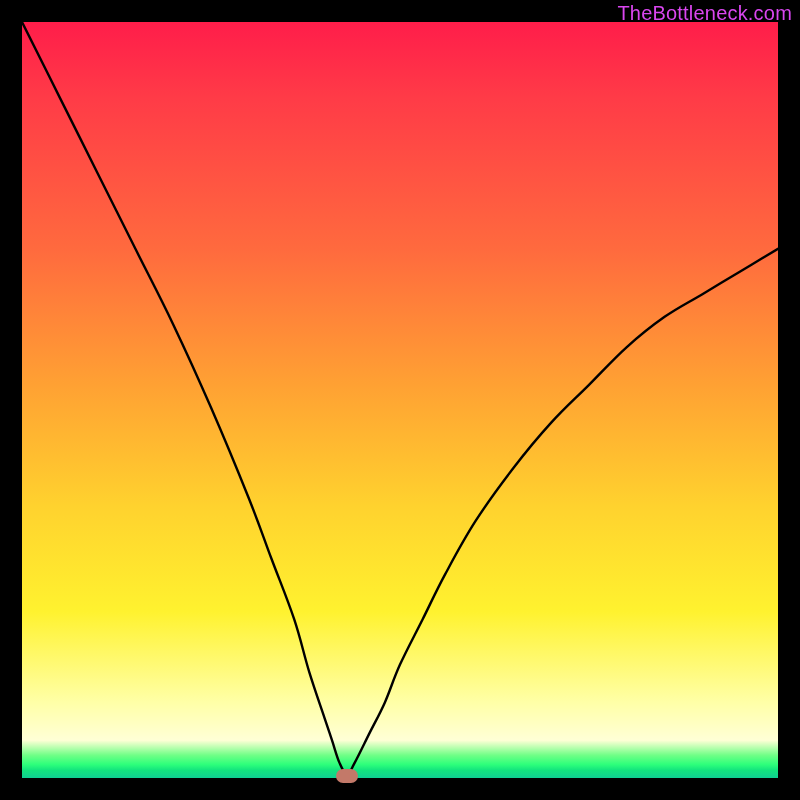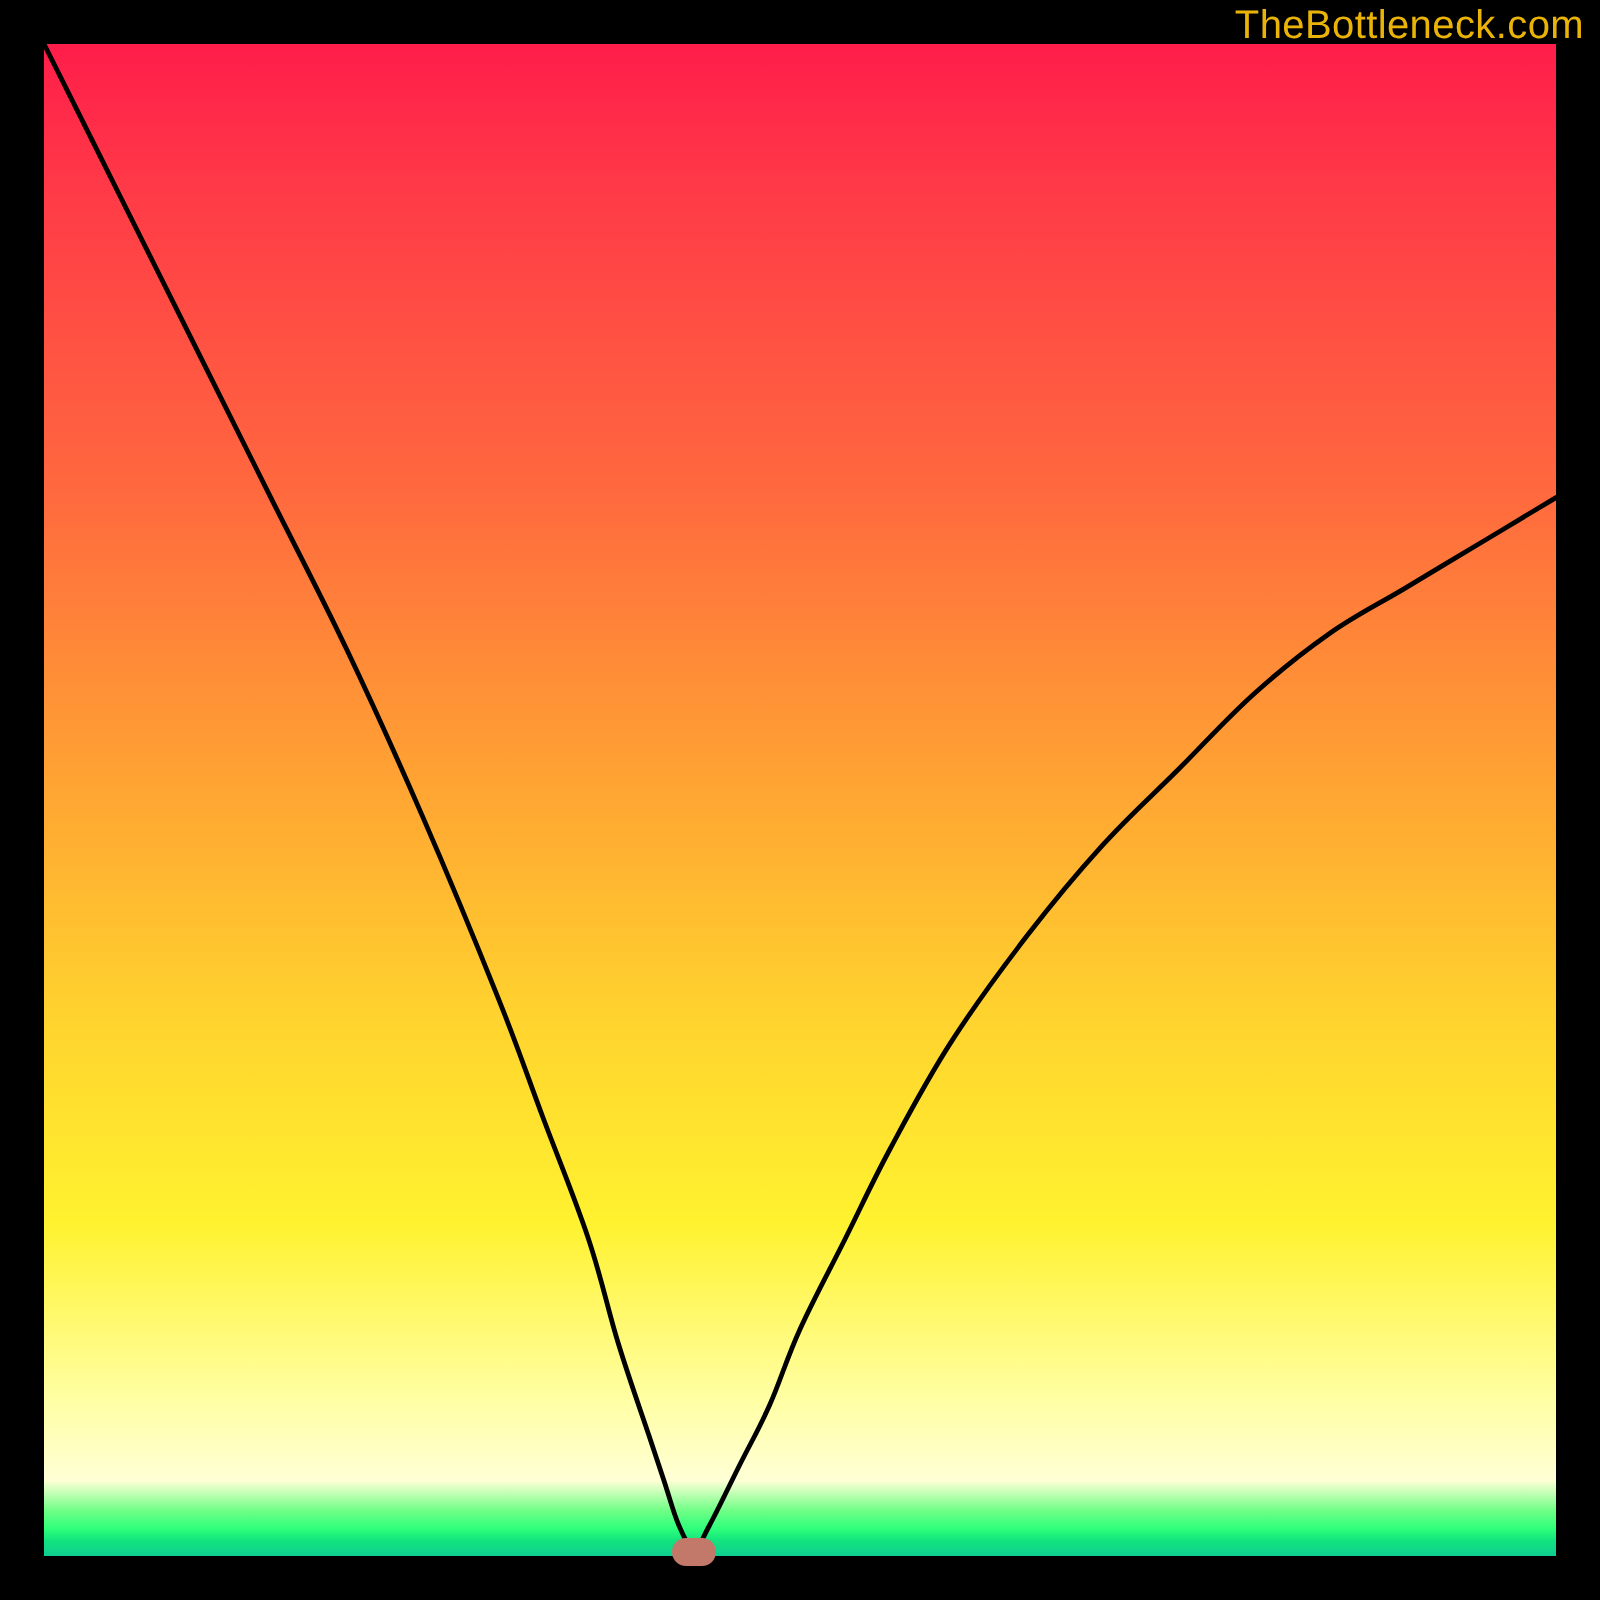--- a/index.html
+++ b/index.html
@@ -37,21 +37,21 @@
       #6fff86 97%,
       #2eff7b 98.2%,
       #12e37e 99%,
       #0fcf92 100%
     );
   }
   .watermark {
     position: absolute;
     top: 2px;
     right: 8px;
-    color: #eab308;
+    color: #d946ef;
     font-size: 20px;
     font-weight: 400;
     letter-spacing: 0.2px;
     user-select: none;
   }
   svg.curve {
     position: absolute;
     left: 0;
     top: 0;
     width: 756px;

